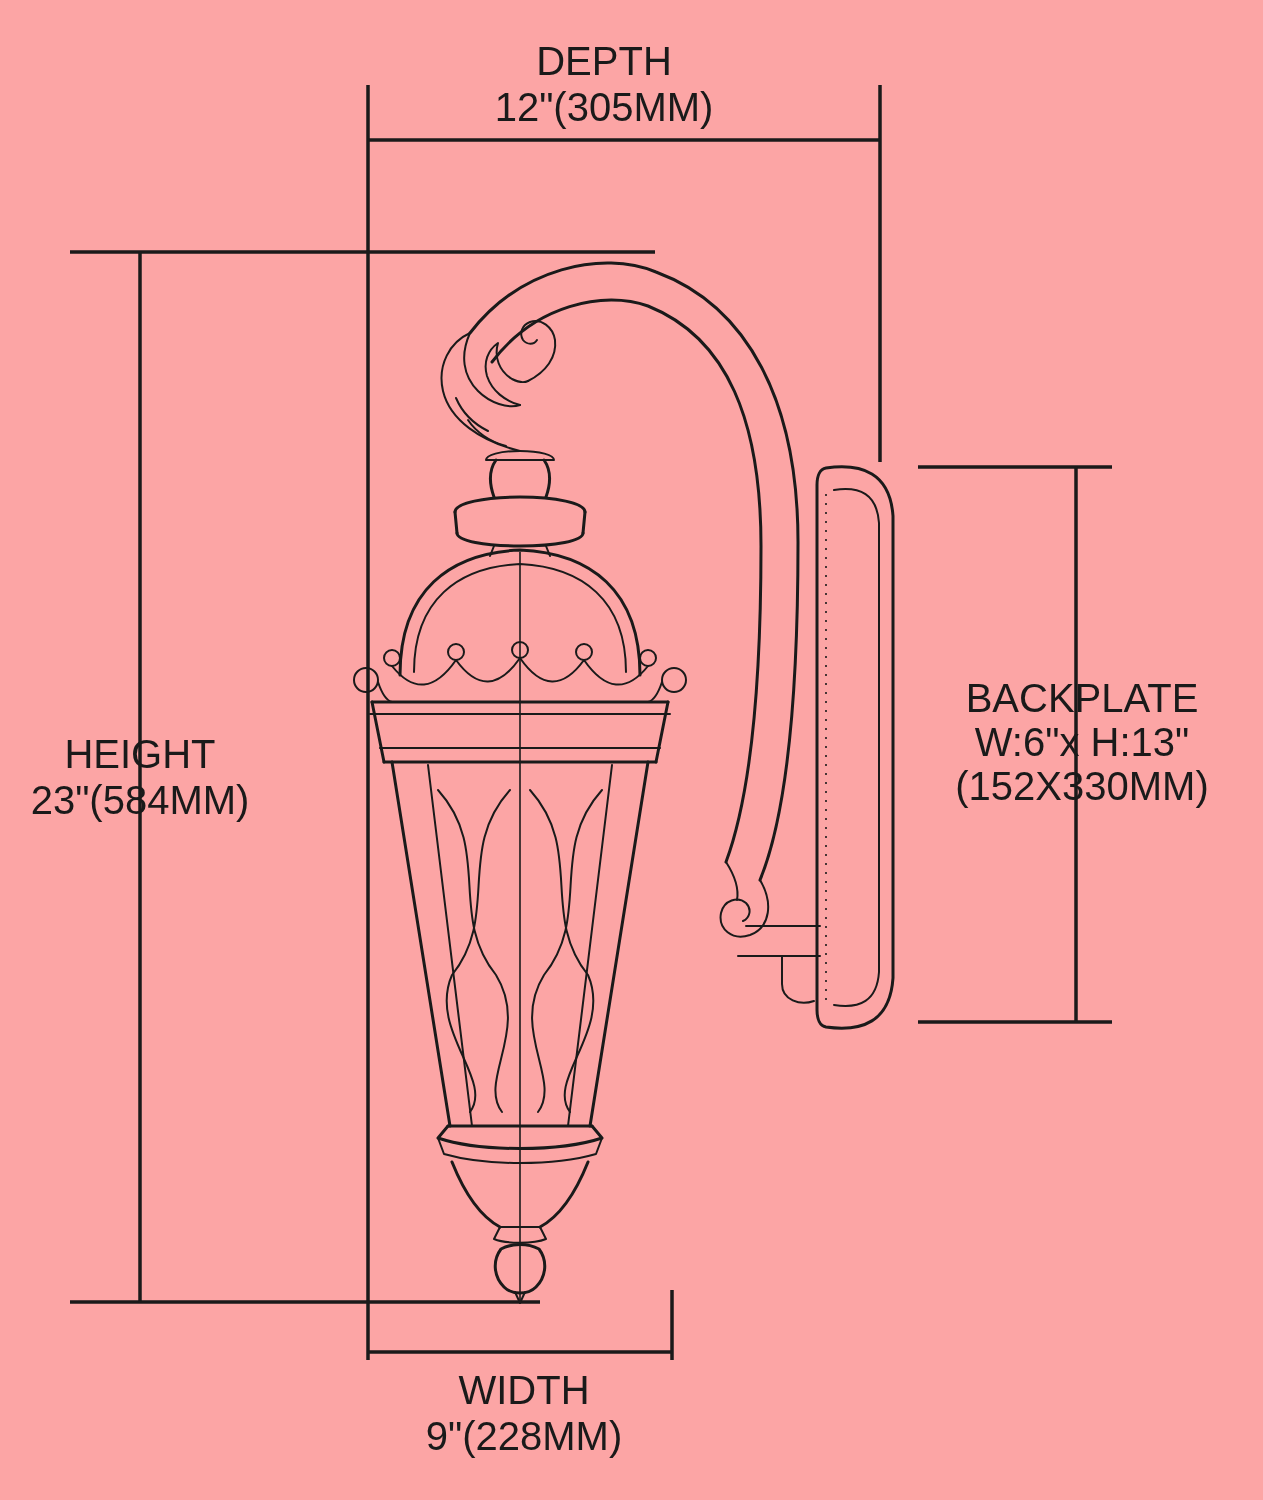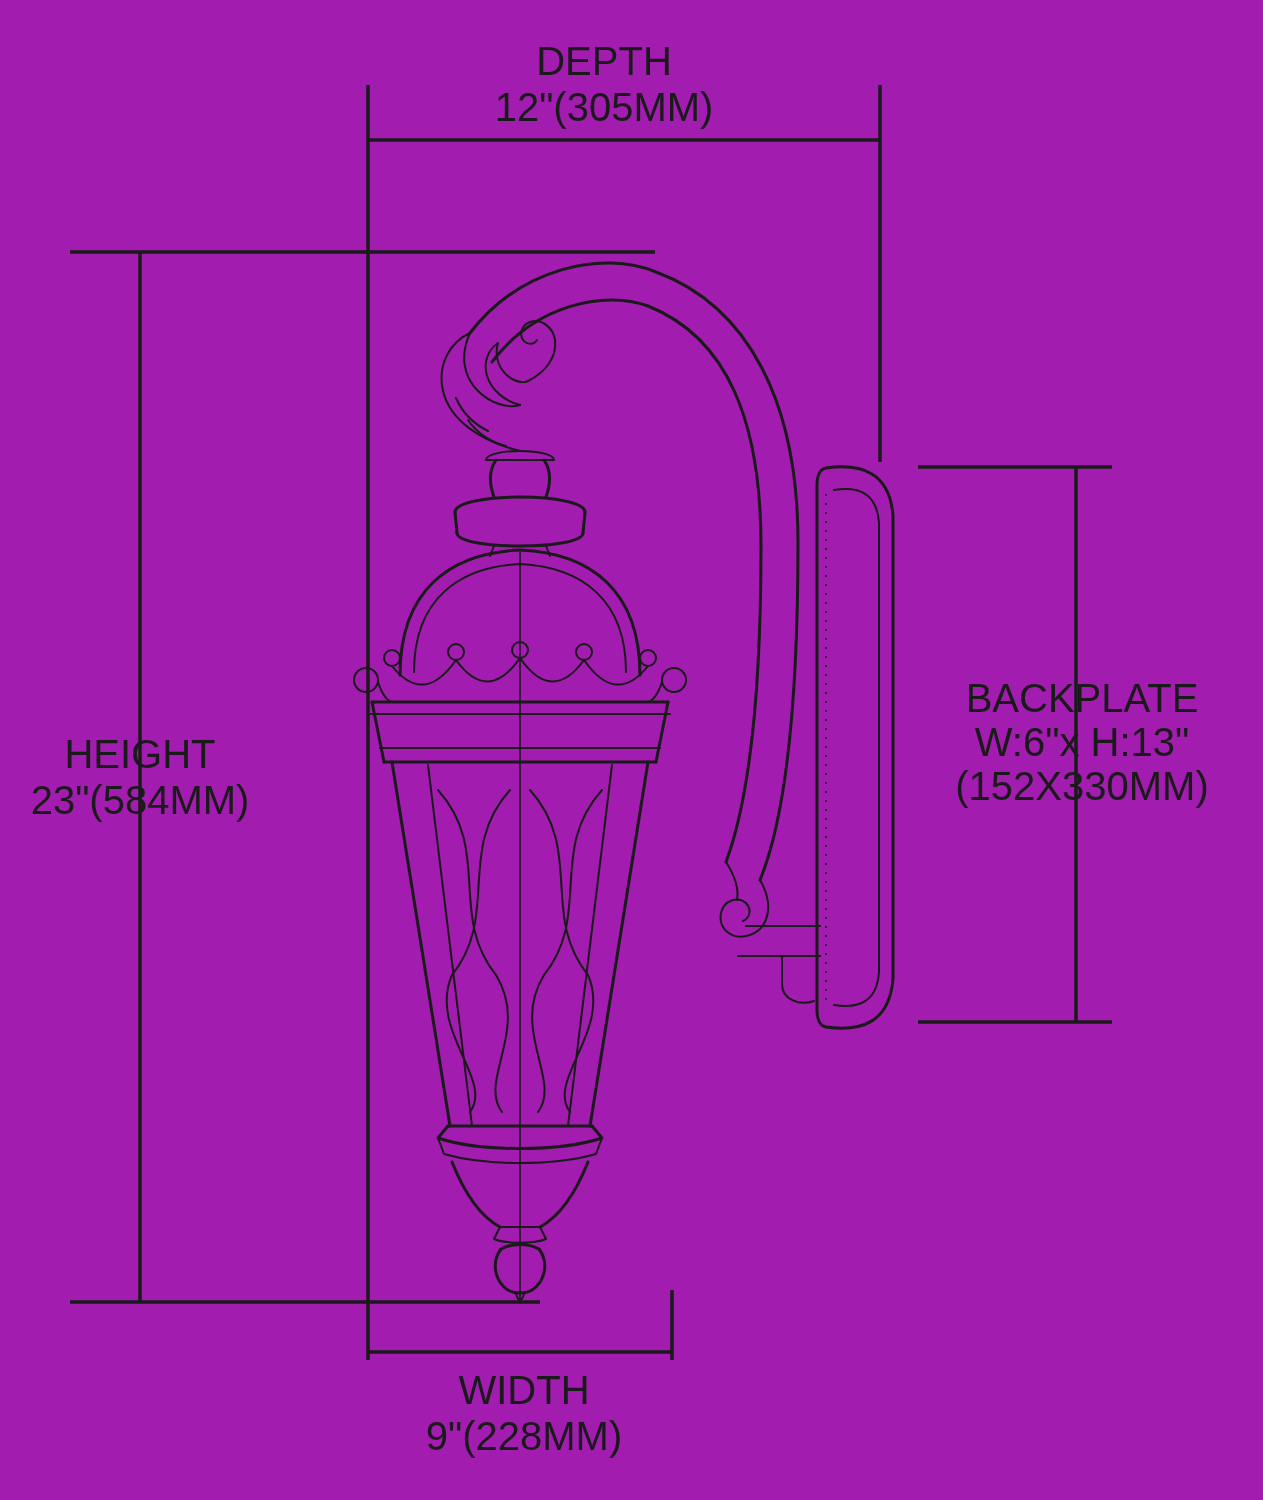--- a/index.html
+++ b/index.html
@@ -4,21 +4,21 @@
 <style>
   html, body {
     margin: 0;
     padding: 0;
     background: #ffffff;
   }
   .canvas {
     position: relative;
     width: 1263px;
     height: 1500px;
-    background: #a21caf;
+    background: #fca5a5;
     font-family: "Liberation Sans", sans-serif;
     overflow: hidden;
   }
   svg {
     display: block;
     width: 1263px;
     height: 1500px;
   }
   .dim-text {
     font-family: "Liberation Sans", sans-serif;

